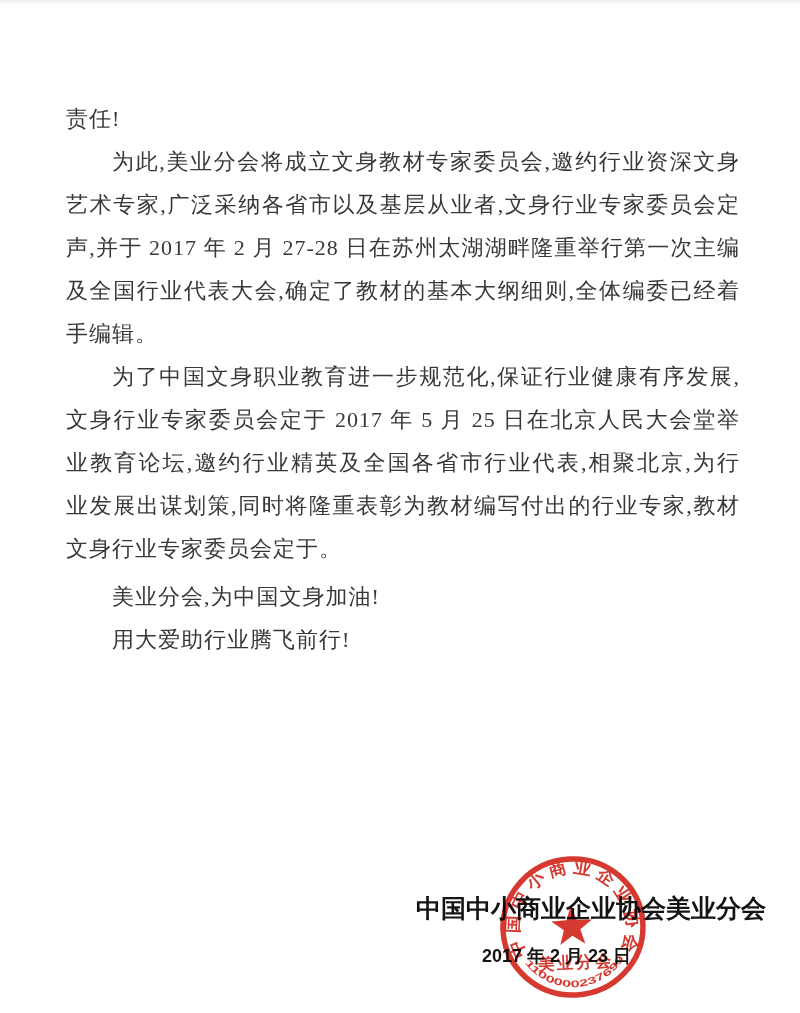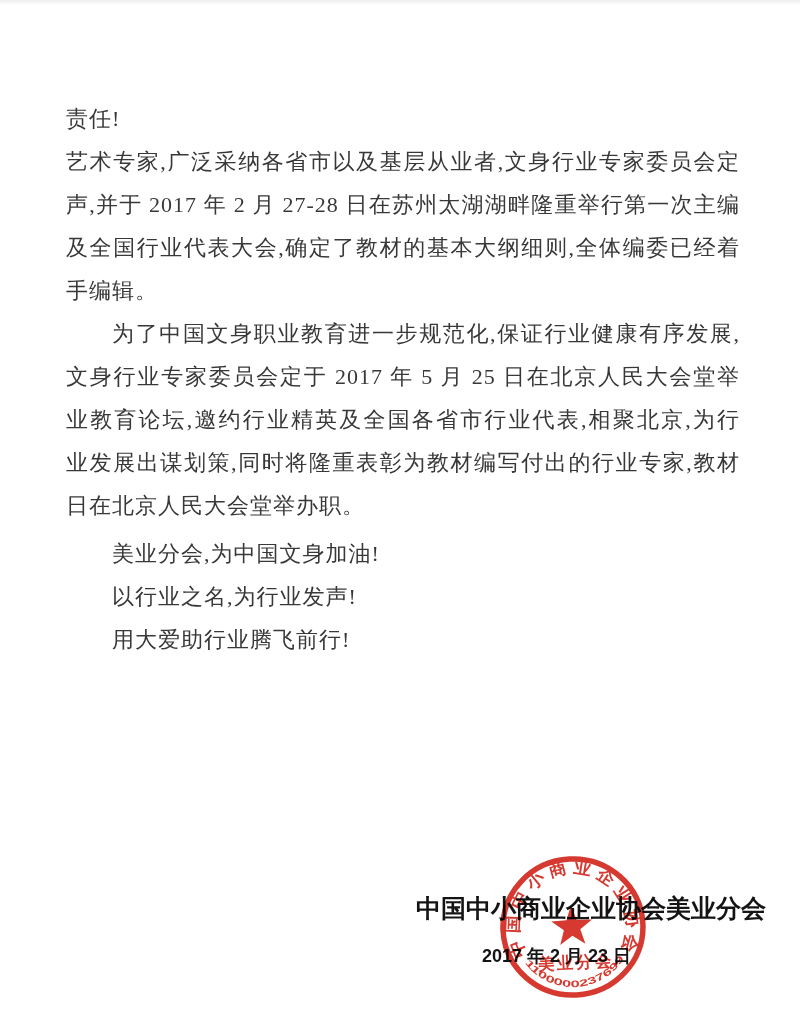--- a/index.html
+++ b/index.html
@@ -81,33 +81,33 @@
 </style>
 </head>
 <body>
 
 <div class="page">
   <div class="scan-edge"></div>
 
   <div class="doc-body">
     <div class="line">责任!</div>
 
+    <div class="line ind j">为此,美业分会将成立文身教材专家委员会,邀约行业资深文身</div>
     <div class="line j">艺术专家,广泛采纳各省市以及基层从业者,文身行业专家委员会定于</div>
     <div class="line j">声,并于 2017 年 2 月 27-28 日在苏州太湖湖畔隆重举行第一次主编以</div>
     <div class="line j">及全国行业代表大会,确定了教材的基本大纲细则,全体编委已经着</div>
     <div class="line">手编辑。</div>
 
     <div class="line ind j">为了中国文身职业教育进一步规范化,保证行业健康有序发展,</div>
     <div class="line j">文身行业专家委员会定于 2017 年 5 月 25 日在北京人民大会堂举办职</div>
     <div class="line j">业教育论坛,邀约行业精英及全国各省市行业代表,相聚北京,为行</div>
     <div class="line j">业发展出谋划策,同时将隆重表彰为教材编写付出的行业专家,教材</div>
-    <div class="line">日在北京人民大会堂举办职。</div>
+    <div class="line">文身行业专家委员会定于。</div>
 
     <div class="line ind gap">美业分会,为中国文身加油!</div>
-    <div class="line ind">以行业之名,为行业发声!</div>
     <div class="line ind">用大爱助行业腾飞前行!</div>
   </div>
 
   <div class="signature-org">中国中小商业企业协会美业分会</div>
   <div class="signature-date">2017 年 2 月 23 日</div>
 
   <div class="seal">
     <svg viewBox="0 0 150 146">
       <defs>
         <path id="arcTop" d="M 29.2 100.6 A 54 54 0 1 1 120.8 100.6" fill="none"></path>

